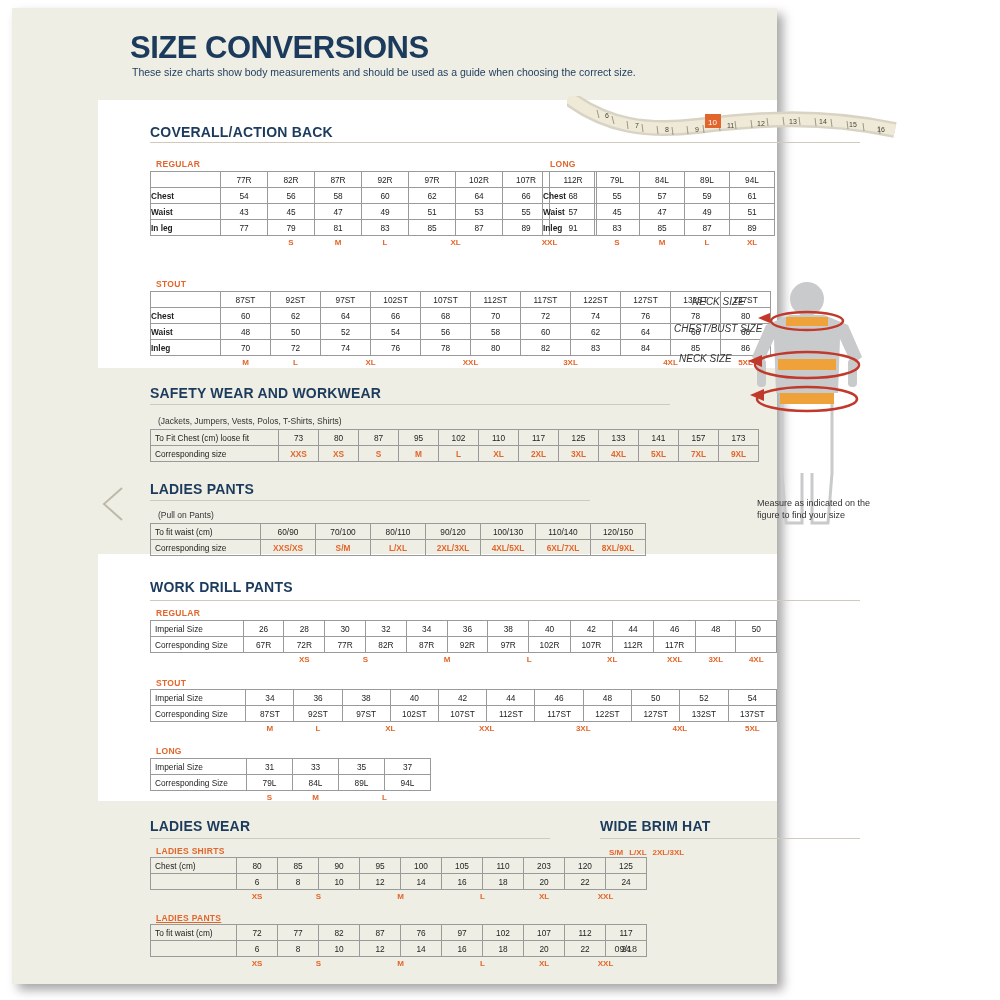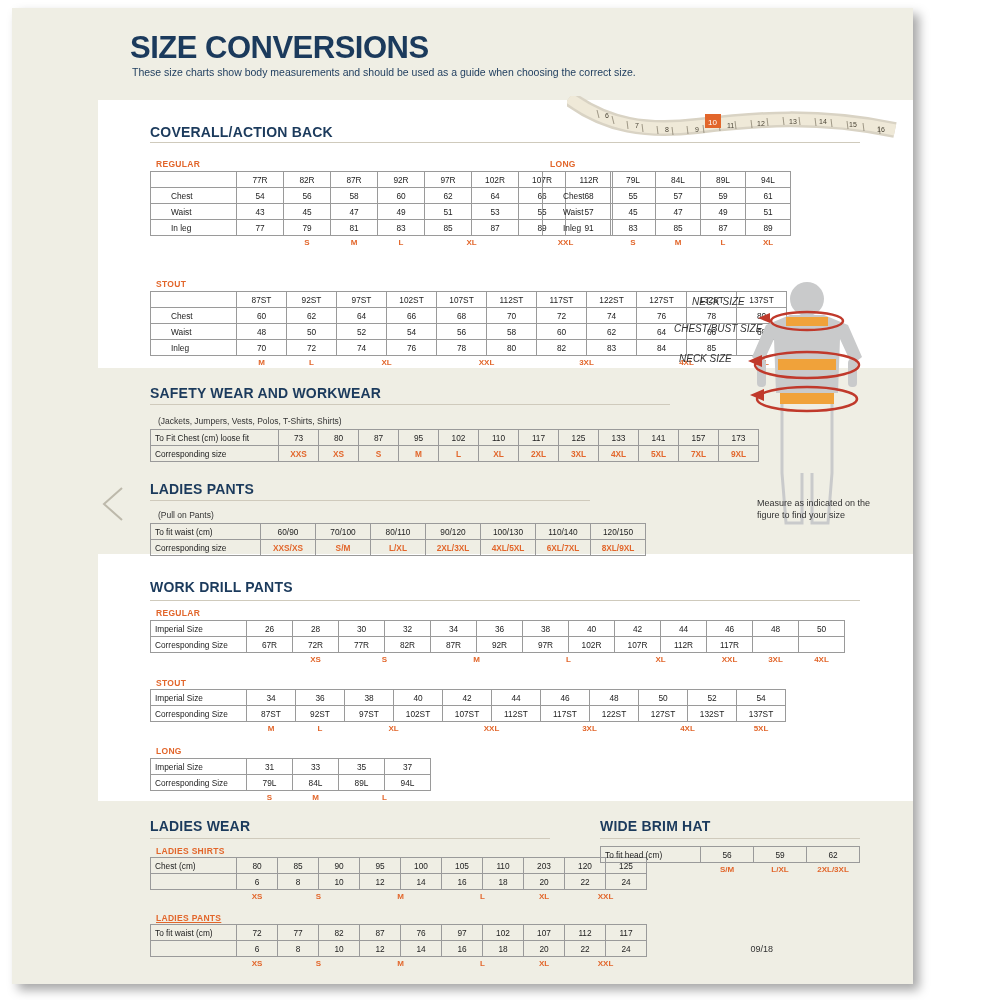--- a/index.html
+++ b/index.html
@@ -1,35 +1,35 @@
 <!DOCTYPE html>
 <html><head>
 <meta charset="utf-8">
 <style>
   html,body{margin:0;padding:0;background:#ffffff;}
   body{width:1000px;height:1000px;overflow:hidden;font-family:"Liberation Sans",sans-serif;}
   .page{position:relative;width:1000px;height:1000px;background:#ffffff;}
-  .sheet{position:absolute;left:12px;top:8px;width:901px;height:976px;background:#ffffff;
+  .sheet{position:absolute;left:12px;top:8px;width:765px;height:976px;background:#ffffff;
          box-shadow:6px 6px 10px rgba(0,0,0,.35);}
   .leftband{position:absolute;left:0;top:0;width:86px;height:100%;background:#efeee4;}
   .topband{position:absolute;left:0;top:0;width:100%;height:92px;background:#efeee4;}
   .band2{position:absolute;left:0;top:360px;width:100%;height:186px;background:#efeee4;}
   .band3{position:absolute;left:0;top:793px;width:100%;height:183px;background:#efeee4;}
   .content{position:absolute;left:0;top:0;width:100%;height:100%;}
 
   .title{position:absolute;left:118px;top:22px;font-size:31px;font-weight:bold;color:#1b3a5c;letter-spacing:-0.5px;}
   .subtitle{position:absolute;left:120px;top:58px;font-size:10.5px;color:#1b3a5c;}
 
   .h1{font-size:14px;font-weight:bold;color:#1b3a5c;position:absolute;letter-spacing:0.2px;}
   .h2{font-size:8.5px;font-weight:bold;color:#e2662b;position:absolute;letter-spacing:0.3px;}
   .note{font-size:8.5px;color:#333;position:absolute;}
 
   table.g{position:absolute;border-collapse:collapse;font-size:8.3px;color:#222;}
   table.g td{border:1px solid #9a9a9a;padding:1px 3px;text-align:center;height:13px;line-height:12px;white-space:nowrap;}
-  table.g td.lbl{text-align:left;font-weight:normal;border:1px solid #9a9a9a;padding-left:20px;}
+  table.g td.lbl{text-align:left;font-weight:bold;border:1px solid #9a9a9a;padding-left:0;}
   table.g td.lbl2{text-align:left;border:1px solid #9a9a9a;padding-left:4px;}
   table.g tr.sizerow td{border:none;color:#e2662b;font-weight:bold;font-size:8px;height:12px;}
   table.g tr.sizerow td.blank{border:none;}
   td.orange{color:#e2662b;font-weight:bold;}
 
   .fig{position:absolute;left:700px;top:265px;width:190px;height:270px;}
   .measure{position:absolute;left:745px;top:489px;width:120px;font-size:9px;color:#333;line-height:12px;}
   .caplabel{position:absolute;font-size:10px;color:#333;font-style:italic;font-weight:normal;}
   .footer{position:absolute;right:140px;bottom:30px;font-size:9px;color:#333;}
   .arrowleft{position:absolute;left:88px;top:478px;width:26px;height:36px;}
@@ -540,26 +540,20 @@
               <td colspan="1">XL</td>
               <td colspan="2">XXL</td>
             </tr>
           </tbody>
         </table>
 
       <div class="h1" style="left:588px;top:810px;">WIDE BRIM HAT</div>
       <div style="position:absolute;left:588px;top:830px;width:260px;height:1px;background:#cfcabc;"></div>
       <table class="g" id="t-hat" style="left:588px;top:838px;">
           <tbody>
-            <tr>
-              <td class="lbl2" style="width:92px">To fit head (cm)</td>
-              <td style="width:46px">56</td>
-              <td style="width:46px">59</td>
-              <td style="width:46px">62</td>
-            </tr>
             <tr class="sizerow">
               <td class="blank"></td>
               <td>S/M</td>
               <td>L/XL</td>
               <td>2XL/3XL</td>
             </tr>
           </tbody>
         </table>
 
       <svg class="fig" viewBox="0 0 190 270">

